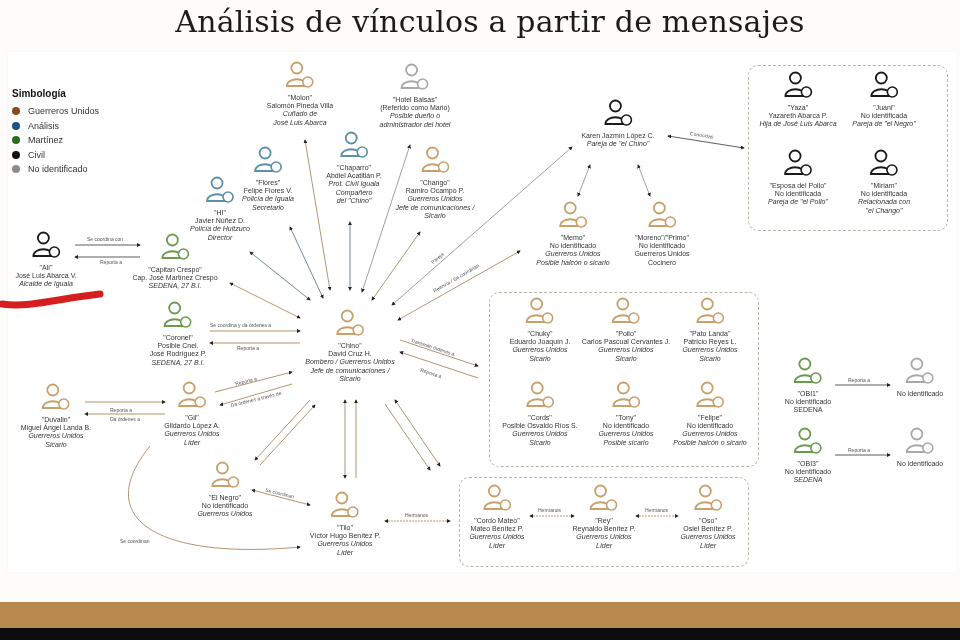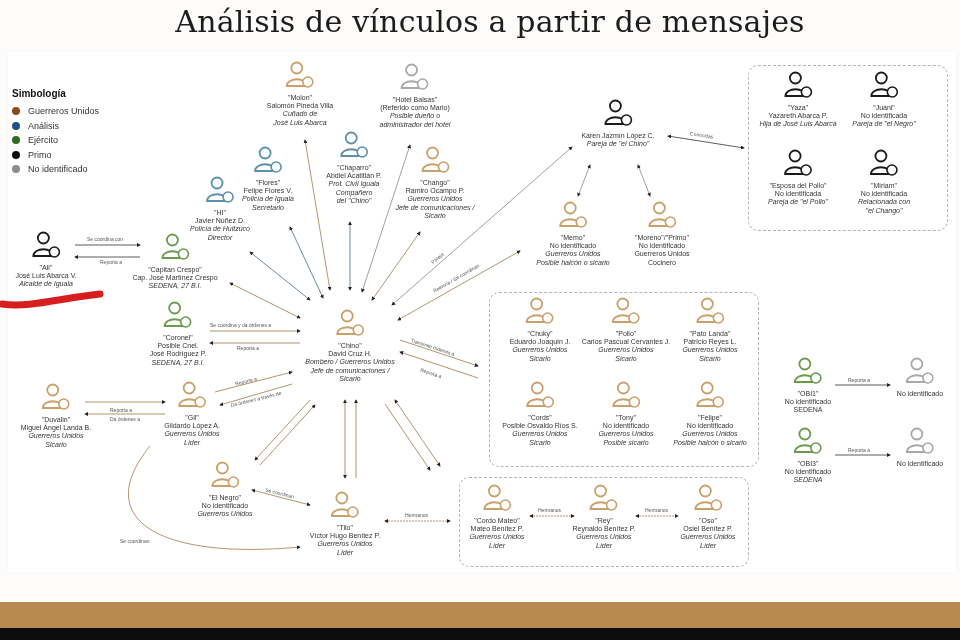--- a/index.html
+++ b/index.html
@@ -34,25 +34,25 @@
     <div class="row">
         <span class="dot" style="background:#8a4a1c"></span>
         <span>Guerreros Unidos</span>
       </div>
     <div class="row">
         <span class="dot" style="background:#1e4f86"></span>
         <span>Análisis</span>
       </div>
     <div class="row">
         <span class="dot" style="background:#2d6b22"></span>
-        <span>Ejército</span>
+        <span>Martínez</span>
       </div>
     <div class="row">
         <span class="dot" style="background:#111"></span>
-        <span>Primo</span>
+        <span>Civil</span>
       </div>
     <div class="row">
         <span class="dot" style="background:#8c8c8c"></span>
         <span>No identificado</span>
       </div>
   </div>
 
   <div class="group" style="left:748px;top:65px;width:200px;height:166px"></div>
   <div class="group" style="left:489px;top:292px;width:270px;height:175px"></div>
   <div class="group" style="left:459px;top:477px;width:290px;height:90px"></div>

